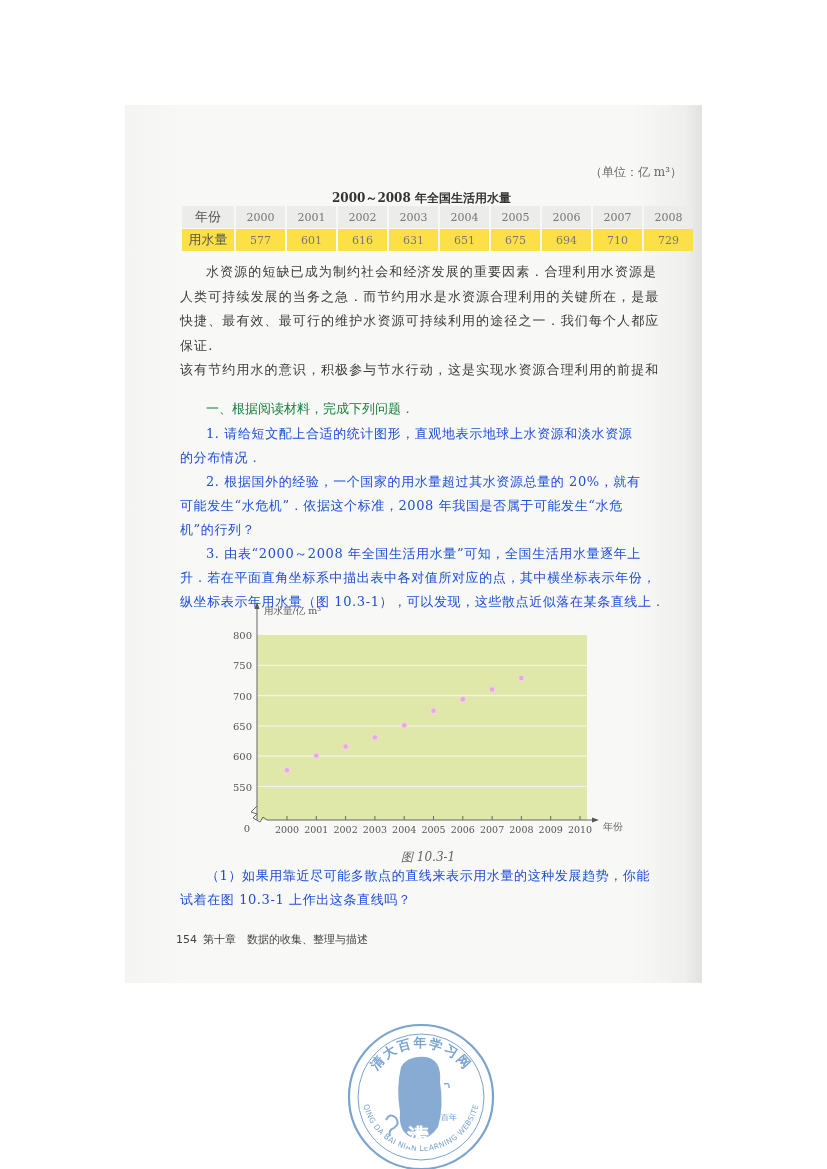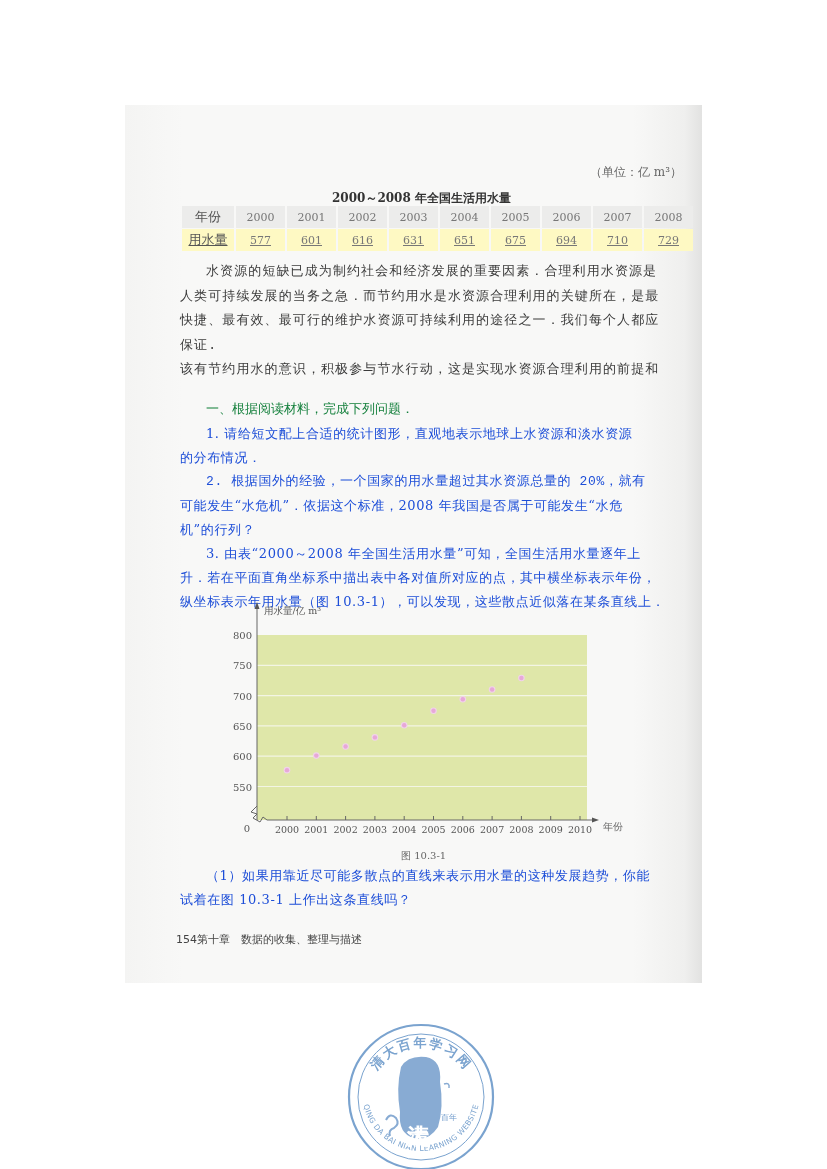--- a/index.html
+++ b/index.html
@@ -14,34 +14,34 @@
   }
   .abs { position: absolute; }
   .table-title {
     left: 332px; top: 180px; font-size: 12px; font-weight: bold; color: #333;
     font-family: "DejaVu Serif", serif; letter-spacing: 0px; white-space: nowrap; margin-top: 10px;
   }
   .unit { left: 590px; top: 164px; font-size: 12px; color: #666; white-space: nowrap; }
   .data-table { left: 180px; top: 205px; border-collapse: separate; border-spacing: 2px 1px; font-size: 11px; }
   .data-table td { height: 22px; text-align: center; color: #777; padding: 0; }
   .data-table tr.r1 td { background: #ececeb; }
-  .data-table tr.r2 td { background: #fef9c3; text-decoration: underline; }
+  .data-table tr.r2 td { background: #fde047; }
   .data-table td.hd { width: 52px; font-size: 13px; color: #555; }
   .data-table td.c { width: 49px; }
   .para {
     font-size: 13px; line-height: 24.5px; color: #3b3b3b; letter-spacing: 1.1px;
     text-align: justify;
   }
   .indent { text-indent: 26px; }
   .section-head { color: #15803d; font-size: 13px; font-family: "DejaVu Sans", sans-serif; }
   .q { font-size: 13px; line-height: 24px; color: #1d4ed8; letter-spacing: 0.6px; }
   .chart { left: 225px; top: 600px; width: 420px; height: 250px; }
-  .caption { left: 401px; top: 849px; font-size: 10px; color: #666; }
+  .caption { left: 401px; top: 849px; font-size: 12px; color: #666; font-style: italic; }
   .footer { left: 176px; top: 932px; font-size: 11px; color: #444; font-family: "DejaVu Sans", sans-serif; white-space: nowrap; }
-  .footer .num { }
+  .footer .num { margin-right: 6px; }
   .stamp { left: 346px; top: 1022px; width: 150px; height: 150px; }
 </style>
 </head>
 <body>
 
 <div class="page"></div>
 
 <div class="abs table-title">2000～2008 年全国生活用水量</div>
 <div class="abs unit">（单位：亿 m³）</div>
 
@@ -67,34 +67,34 @@
     <td class="c">631</td>
     <td class="c">651</td>
     <td class="c">675</td>
     <td class="c">694</td>
     <td class="c">710</td>
     <td class="c">729</td>
   </tr>
 </tbody>
   </table>
 
-<div class="abs para" style="left:180px; top:260px; width:490px;font-family:Liberation Mono, monospace;">
+<div class="abs para" style="left:180px; top:260px; width:490px;">
   <div class="indent" style="white-space:nowrap;">水资源的短缺已成为制约社会和经济发展的重要因素．合理利用水资源是</div>
   <div style="white-space:nowrap;">人类可持续发展的当务之急．而节约用水是水资源合理利用的关键所在，是最</div>
   <div style="white-space:nowrap;">快捷、最有效、最可行的维护水资源可持续利用的途径之一．我们每个人都应</div>
   <div>保证.</div>
   <div style="white-space:nowrap;">该有节约用水的意识，积极参与节水行动，这是实现水资源合理利用的前提和</div>
 </div>
 
 <div class="abs section-head" style="left:206px; top:400px; white-space:nowrap;">一、根据阅读材料，完成下列问题．</div>
 
 <div class="abs q" style="left:180px; top:422px; width:490px;">
   <div style="text-indent:26px; white-space:nowrap;">1. 请给短文配上合适的统计图形，直观地表示地球上水资源和淡水资源</div>
   <div>的分布情况．</div>
-  <div style="text-indent:26px; white-space:nowrap;font-family:Liberation Mono, monospace;">2. 根据国外的经验，一个国家的用水量超过其水资源总量的 20%，就有</div>
+  <div style="text-indent:26px; white-space:nowrap;">2. 根据国外的经验，一个国家的用水量超过其水资源总量的 20%，就有</div>
   <div style="white-space:nowrap;">可能发生“水危机”．依据这个标准，2008 年我国是否属于可能发生“水危</div>
   <div>机”的行列？</div>
   <div style="text-indent:26px; white-space:nowrap;">3. 由表“2000～2008 年全国生活用水量”可知，全国生活用水量逐年上</div>
   <div style="white-space:nowrap;">升．若在平面直角坐标系中描出表中各对值所对应的点，其中横坐标表示年份，</div>
   <div style="white-space:nowrap;">纵坐标表示年用水量（图 10.3-1），可以发现，这些散点近似落在某条直线上．</div>
 </div>
 
 <svg class="abs chart" viewBox="0 0 420 250" id="chart">
 
   <rect x="32" y="35" width="330" height="185" fill="#dfe7a9"></rect>

